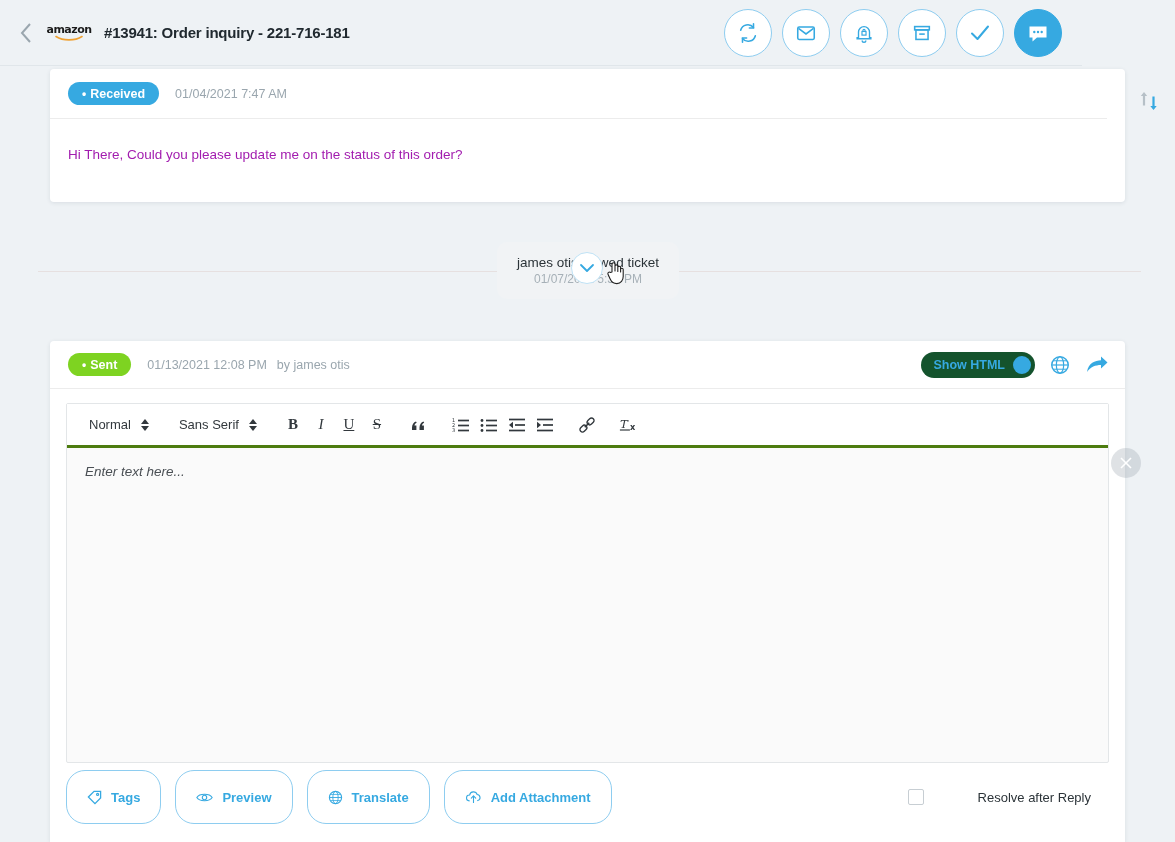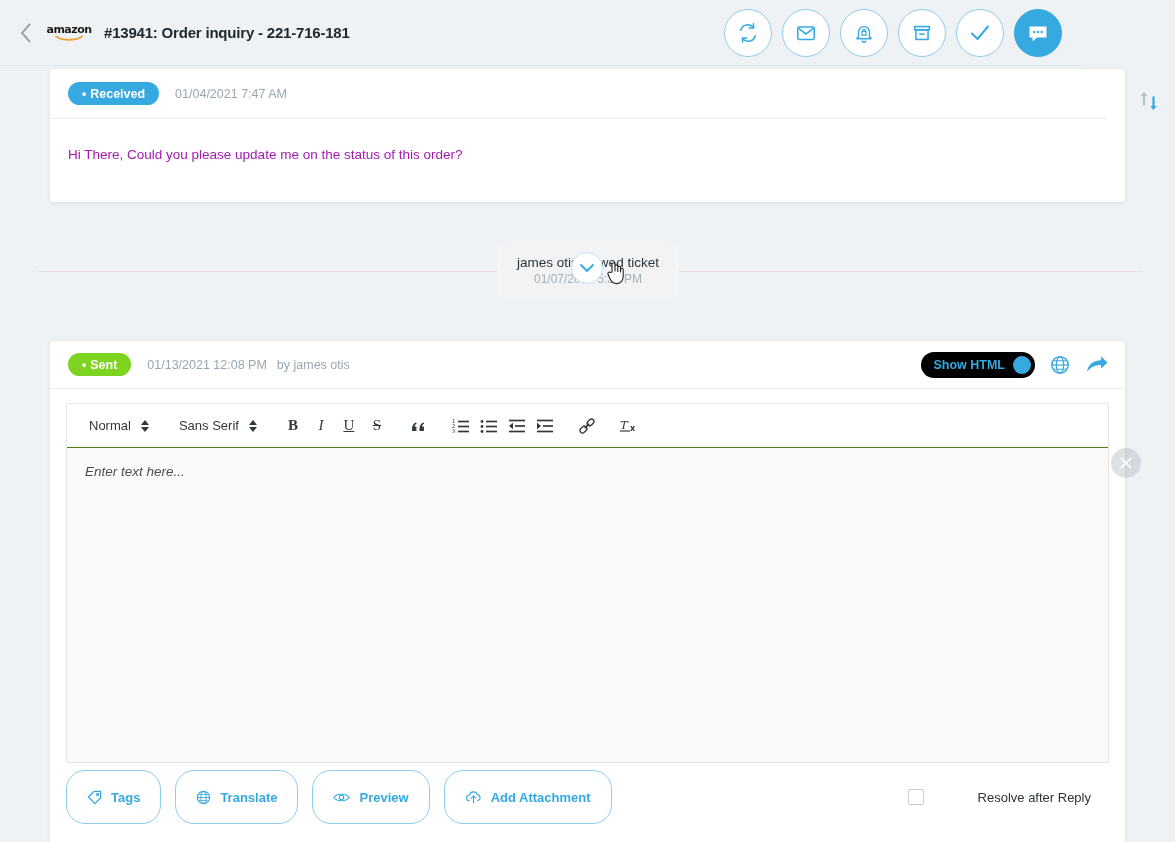--- a/index.html
+++ b/index.html
@@ -118,41 +118,41 @@
   .sent-head {
     height: 48px; display: flex; align-items: center; padding-left: 18px;
     border-bottom: 1px solid #ececec; margin-right: 0; position: relative;
   }
   .head-right {
     position: absolute; right: 16px; top: 0; height: 48px;
     display: flex; align-items: center; gap: 14px;
   }
   .toggle-wrap {
     display: flex; align-items: center; gap: 8px;
-    background: #000000; border-radius: 13px; height: 26px; padding: 0 4px 0 12px;
+    background: #14532d; border-radius: 13px; height: 26px; padding: 0 4px 0 12px;
   }
   .toggle-label { font-size: 12.5px; font-weight: bold; color: #36a9e1; }
   .toggle-knob { width: 18px; height: 18px; border-radius: 50%; background: #36a9e1; }
   .icon-btn { cursor: pointer; display: flex; align-items: center; justify-content: center; }
 
   .close-circle {
     position: absolute; left: 1111px; top: 382px;
     width: 30px; height: 30px; border-radius: 50%;
     background: rgba(150,160,168,0.30);
     display: flex; align-items: center; justify-content: center;
     cursor: pointer; z-index: 8;
   }
 
   
   .editor-box {
     position: absolute; left: 16px; top: 62px; width: 1043px; height: 360px;
     border: 1px solid #e3e6e8; background: #fafafa; border-radius: 2px;
   }
   .editor-toolbar {
-    height: 44px; border-bottom: 1px solid #4d7c0f; background: #ffffff;
+    height: 44px; border-bottom: 3px solid #4d7c0f; background: #ffffff;
     display: flex; align-items: center; padding: 0 14px; gap: 0;
   }
   .tool-select {
     display: flex; align-items: center; gap: 10px; padding: 0 8px;
     font-size: 13px; color: #32383d; cursor: pointer;
   }
   .tool-select .arrows { display: flex; flex-direction: column; gap: 2px; }
   .tb-sep { width: 14px; }
   .tb-btn {
     width: 28px; height: 28px; display: flex; align-items: center; justify-content: center;
@@ -427,37 +427,37 @@
 
       <div class="bottom-bar">
         <div class="obtn">
           <svg width="15" height="15" viewBox="0 0 16 16">
             <path d="M1.5 7.5 L7.5 1.5 H14.5 V8.5 L8.5 14.5 Z" fill="none" stroke="#36a9e1" stroke-width="1.4"></path>
             <circle cx="11.3" cy="4.7" r="1.1" fill="none" stroke="#36a9e1" stroke-width="1.2"></circle>
           </svg>
           <span>Tags</span>
         </div>
         <div class="obtn">
+          <svg width="17" height="13" viewBox="0 0 20 14">
+            <path d="M1 7 C4 2 16 2 19 7 C16 12 4 12 1 7 Z" fill="none" stroke="#36a9e1" stroke-width="1.3"></path>
+            <circle cx="10" cy="7" r="2.6" fill="none" stroke="#36a9e1" stroke-width="1.3"></circle>
+          </svg>
+          <span>Preview</span>
+        </div>
+        <div class="obtn">
           <svg width="15" height="15" viewBox="0 0 18 18">
             <circle cx="9" cy="9" r="7.3" fill="none" stroke="#36a9e1" stroke-width="1.4"></circle>
             <ellipse cx="9" cy="9" rx="3.2" ry="7.3" fill="none" stroke="#36a9e1" stroke-width="1.1"></ellipse>
             <line x1="1.7" y1="9" x2="16.3" y2="9" stroke="#36a9e1" stroke-width="1.1"></line>
             <line x1="3" y1="5.3" x2="15" y2="5.3" stroke="#36a9e1" stroke-width="1"></line>
             <line x1="3" y1="12.7" x2="15" y2="12.7" stroke="#36a9e1" stroke-width="1"></line>
           </svg>
           <span>Translate</span>
         </div>
         <div class="obtn">
-          <svg width="17" height="13" viewBox="0 0 20 14">
-            <path d="M1 7 C4 2 16 2 19 7 C16 12 4 12 1 7 Z" fill="none" stroke="#36a9e1" stroke-width="1.3"></path>
-            <circle cx="10" cy="7" r="2.6" fill="none" stroke="#36a9e1" stroke-width="1.3"></circle>
-          </svg>
-          <span>Preview</span>
-        </div>
-        <div class="obtn">
           <svg width="17" height="14" viewBox="0 0 20 16">
             <path d="M5 12.5 a3.4 3.4 0 0 1 .4-6.8 a4.6 4.6 0 0 1 8.9 -.6 a3.6 3.6 0 0 1 .6 7.1" fill="none" stroke="#36a9e1" stroke-width="1.3" stroke-linecap="round"></path>
             <line x1="10" y1="14.5" x2="10" y2="7" stroke="#36a9e1" stroke-width="1.3" stroke-linecap="round"></line>
             <polyline points="7.4,9.4 10,6.8 12.6,9.4" fill="none" stroke="#36a9e1" stroke-width="1.3" stroke-linecap="round" stroke-linejoin="round"></polyline>
           </svg>
           <span>Add Attachment</span>
         </div>
 
         <div class="spacer"></div>
 

